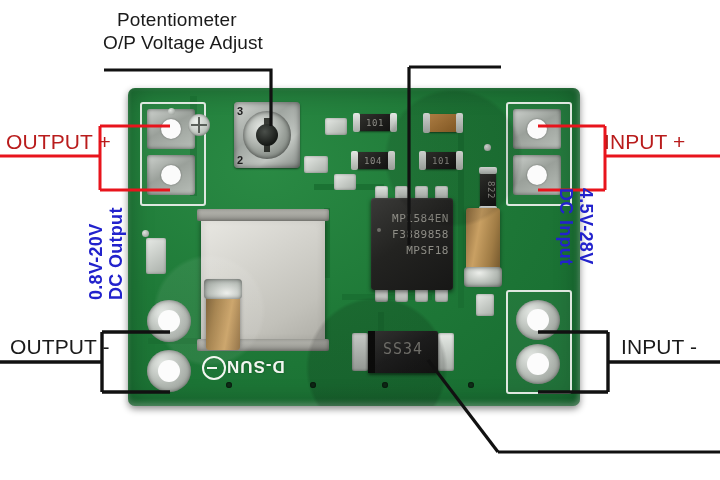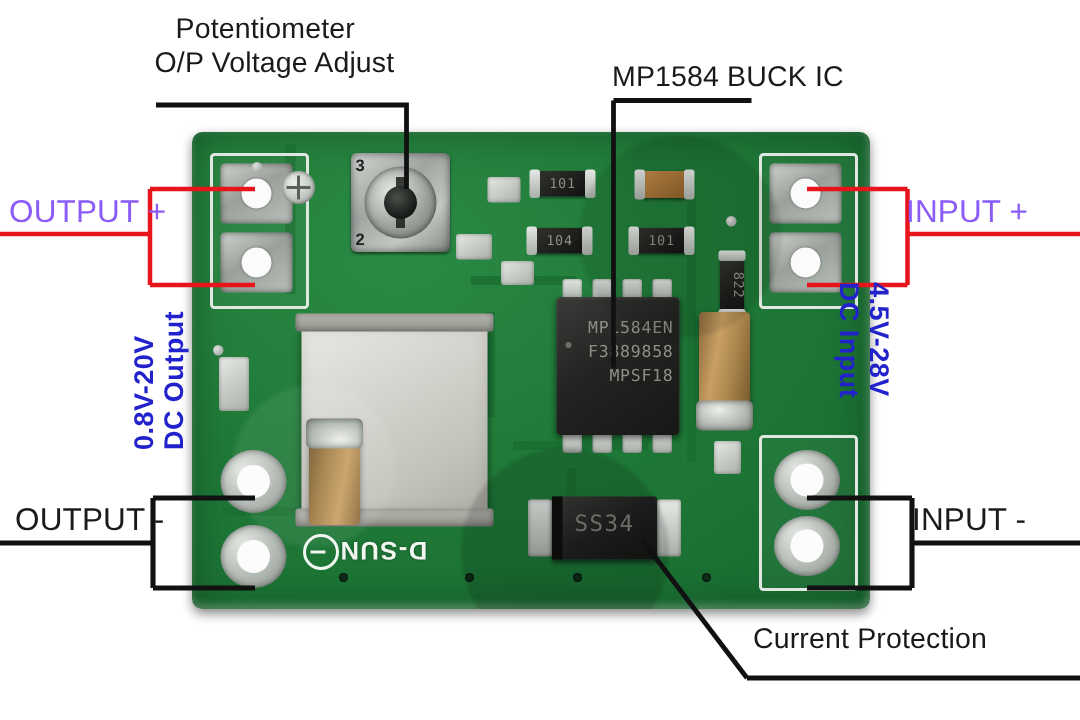--- a/index.html
+++ b/index.html
@@ -6,31 +6,31 @@
   html,body{margin:0;padding:0;background:#ffffff;}
   body{
     width:720px;height:480px;overflow:hidden;position:relative;
     font-family:"Liberation Sans", sans-serif;
     background:#ffffff;
   }
   #stage{position:absolute;left:0;top:0;width:720px;height:480px;}
 
   
   .ann{position:absolute;color:#1a1a1a;font-size:19px;line-height:23px;white-space:nowrap;letter-spacing:.1px;}
-  .ann.red{color:#8b5cf6;}
+  .ann.red{color:#b91c1c;}
   .ann.blue{color:#2222cc;font-weight:bold;letter-spacing:.3px;}
 
   #ann-pot{left:103px;top:8px;}
   #ann-ic{left:408px;top:40px;}
   #ann-ss34{left:498px;top:415px;}
 
   #lbl-output-plus{left:6px;top:130px;font-size:21px;}
   #lbl-input-plus{left:604px;top:130px;font-size:21px;}
   #lbl-output-minus{left:10px;top:335px;font-size:21px;}
-  #lbl-input-minus{left:608px;top:335px;font-size:21px;}
+  #lbl-input-minus{left:621px;top:335px;font-size:21px;}
 
   .vlabel{position:absolute;transform-origin:0 0;font-size:18px;line-height:20px;}
   #vlabel-out{left:86px;top:300px;transform:rotate(-90deg);}
   #vlabel-in{left:596px;top:188px;transform:rotate(90deg);}
   .vlabel .l1{display:block;}
   .vlabel .l2{display:block;}
 
   svg#leaders{position:absolute;left:0;top:0;width:720px;height:480px;pointer-events:none;}
 
   
@@ -327,26 +327,22 @@
 
     <path d="M608,362 L720,362" stroke="#111111" stroke-width="3.4" fill="none"></path>
     <path d="M608,332 L608,392 M608,332 L538,332 M608,392 L538,392" stroke="#111111" stroke-width="3.4" fill="none"></path>
   </svg>
 
   <div class="ann" id="ann-pot">
     <div style="padding-left:14px;">Potentiometer</div>
     <div>O/P Voltage Adjust</div>
   </div>
 
-  <div class="ann" id="ann-ic">
-    <div>MP1584 BUCK IC</div>
-  </div>
 
   <div class="ann" id="ann-ss34">
-    <div style="padding-left:4px;">Current Protection</div>
   </div>
 
   <div class="ann red" id="lbl-output-plus">OUTPUT +</div>
   <div class="ann" id="lbl-output-minus">OUTPUT -</div>
   <div class="ann red" id="lbl-input-plus">INPUT +</div>
   <div class="ann" id="lbl-input-minus">INPUT -</div>
 
   <div class="ann blue vlabel" id="vlabel-out">
     <span class="l1">0.8V-20V</span>
     <span class="l2">DC Output</span>

